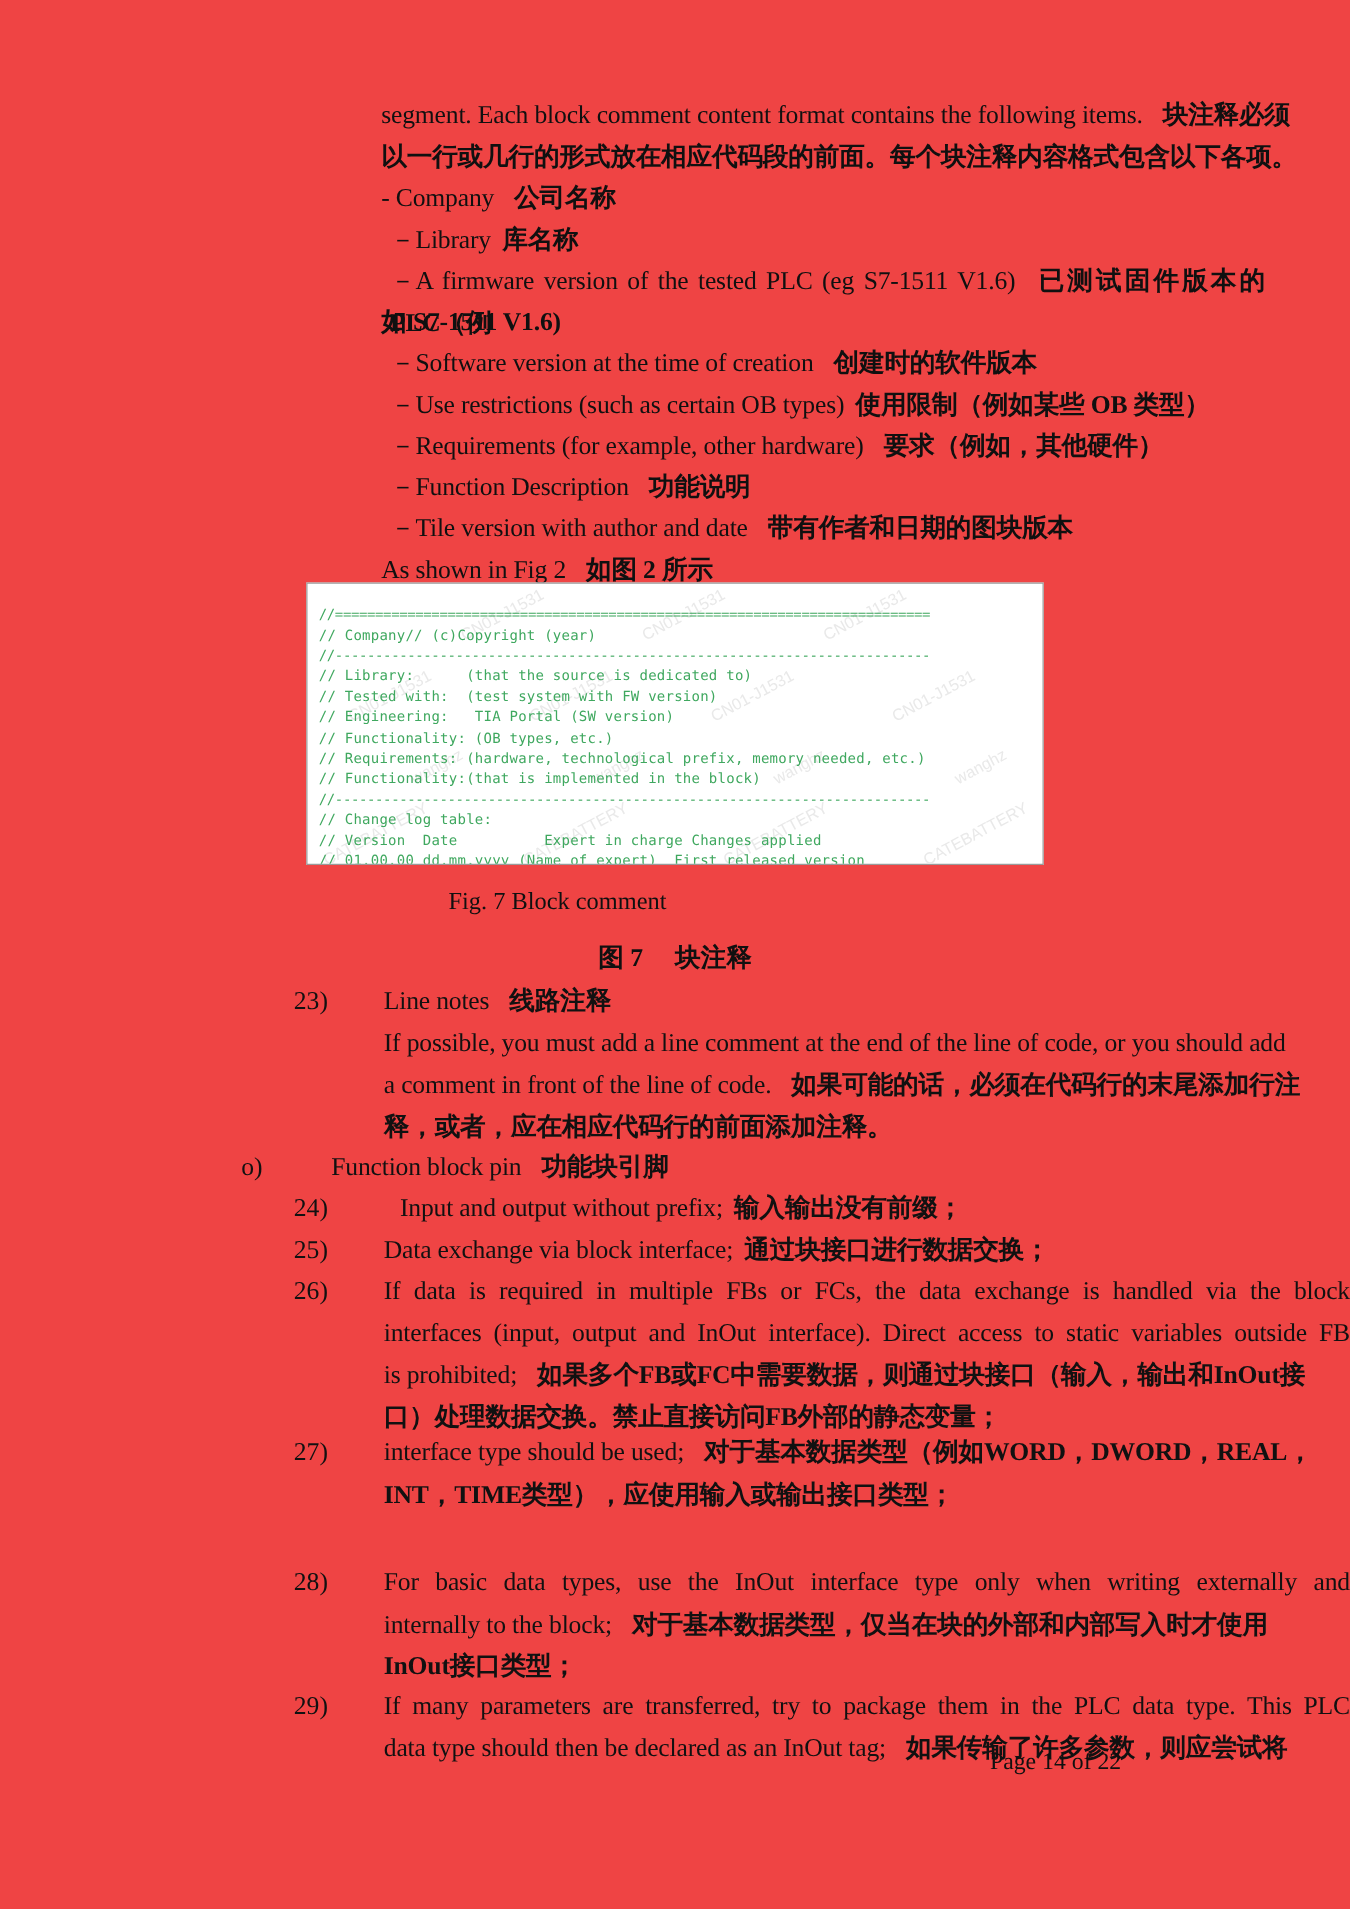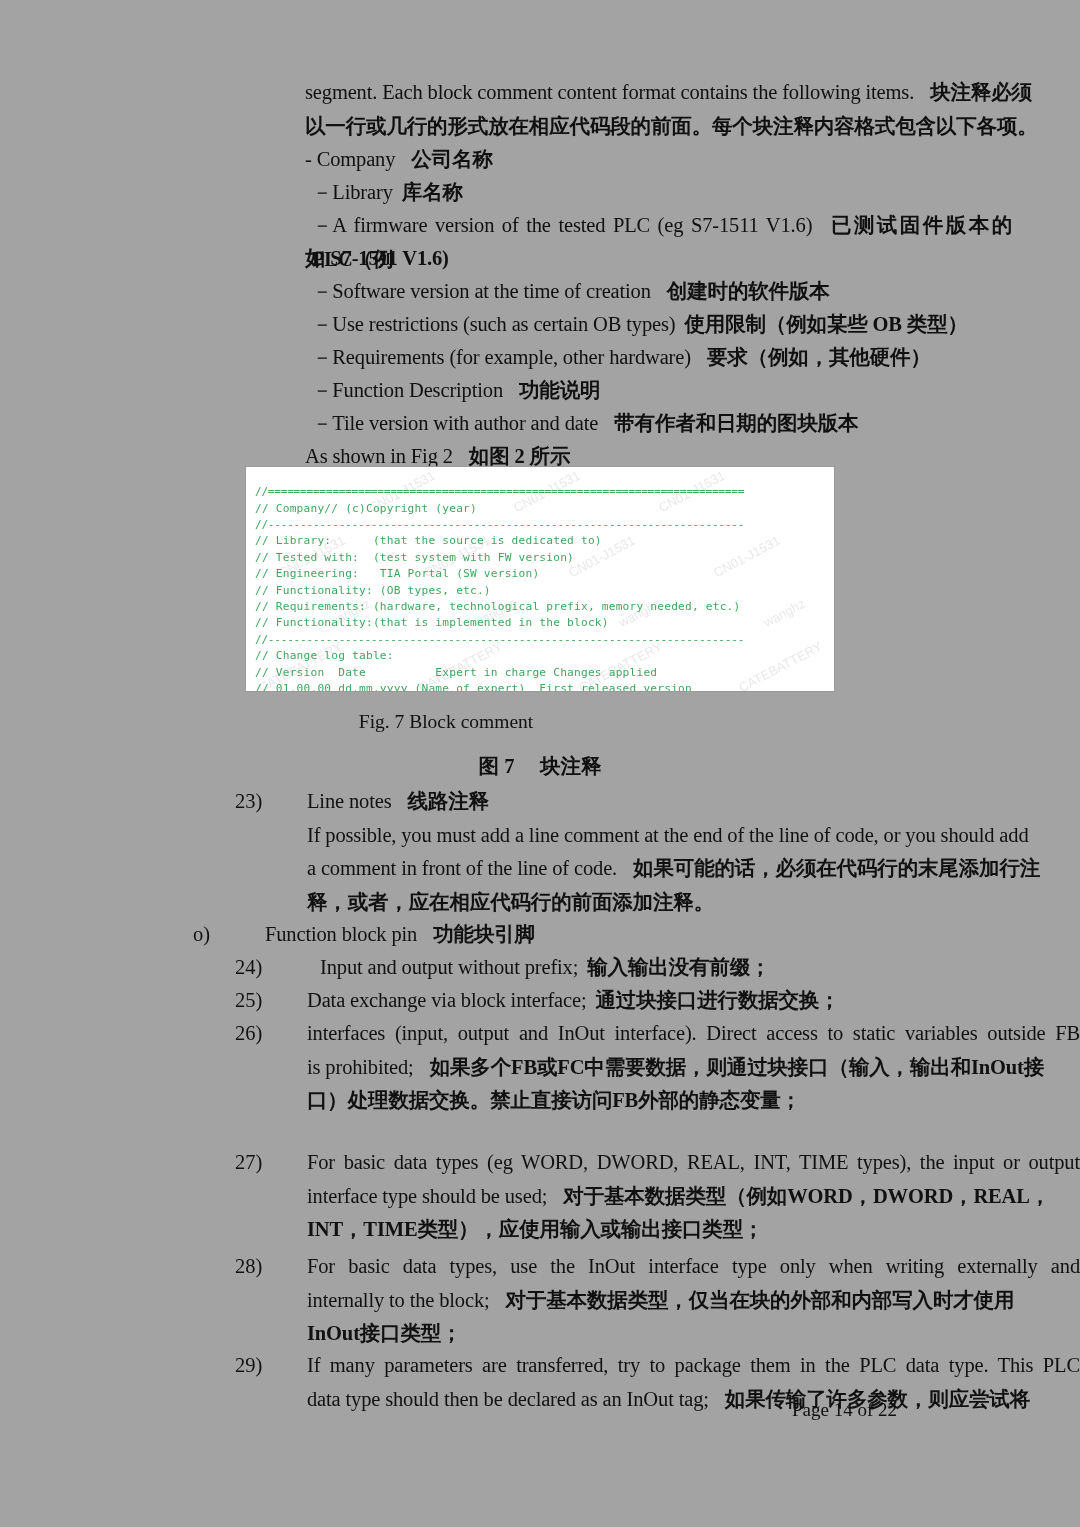--- a/index.html
+++ b/index.html
@@ -9,21 +9,21 @@
     background: #ffffff;
   }
   body {
     font-family: "Liberation Serif", "DejaVu Serif", serif;
     color: #111111;
   }
   .page {
     position: relative;
     width: 1080px;
     height: 1527px;
-    background: #a3a3a3;
+    background: #ef4444;
     overflow: hidden;
     box-sizing: border-box;
   }
   .content {
     position: absolute;
     left: 0;
     top: 0;
     width: 1080px;
   }
 
@@ -245,30 +245,30 @@
     </div>
 
     <div class="li lvl-n" style="top:984px">
       <div class="marker en">25)</div>
       <div class="body nowrap"><span class="en">Data exchange via block interface;</span><span class="sp-sm"></span><span class="cjk">通过块接口进行数据交换；</span></div>
     </div>
 
     <div class="li lvl-n" style="top:1017px">
       <div class="marker en">26)</div>
       <div class="body">
+        <div class="en" style="text-align:justify;text-align-last:justify">If data is required in multiple FBs or FCs, the data exchange is handled via the block</div>
         <div class="en" style="text-align:justify;text-align-last:justify">interfaces (input, output and InOut interface). Direct access to static variables outside FB</div>
         <div><span class="en">is prohibited;</span><span class="sp"></span><span class="cjk">如果多个FB或FC中需要数据，则通过块接口（输入，输出和InOut接</span></div>
         <div class="cjk">口）处理数据交换。禁止直接访问FB外部的静态变量；</div>
       </div>
     </div>
 
     <div class="li lvl-n" style="top:1146px">
       <div class="marker en">27)</div>
       <div class="body">
-        <div class="en" style="text-align:justify;text-align-last:justify">For basic data types (eg WORD, DWORD, REAL, INT, TIME types), the input or output</div>
         <div><span class="en">interface type should be used;</span><span class="sp"></span><span class="cjk">对于基本数据类型（例如WORD，DWORD，REAL，</span></div>
         <div class="cjk">INT，TIME类型），应使用输入或输出接口类型；</div>
       </div>
     </div>
 
     <div class="li lvl-n" style="top:1250px">
       <div class="marker en">28)</div>
       <div class="body">
         <div class="en" style="text-align:justify;text-align-last:justify">For basic data types, use the InOut interface type only when writing externally and</div>
         <div><span class="en">internally to the block;</span><span class="sp"></span><span class="cjk">对于基本数据类型，仅当在块的外部和内部写入时才使用</span></div>

